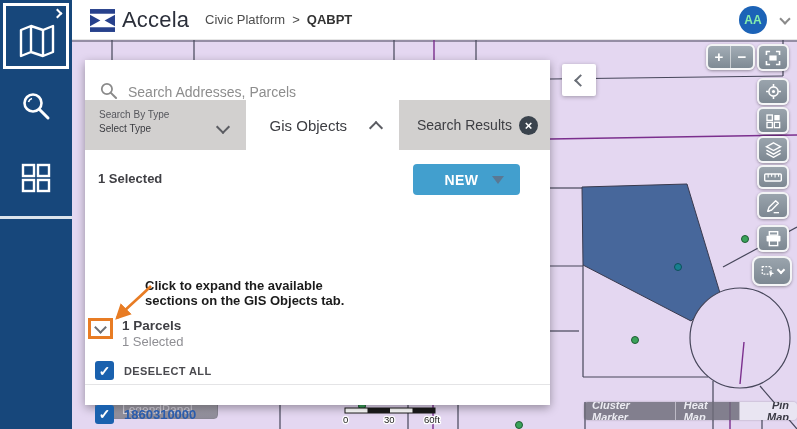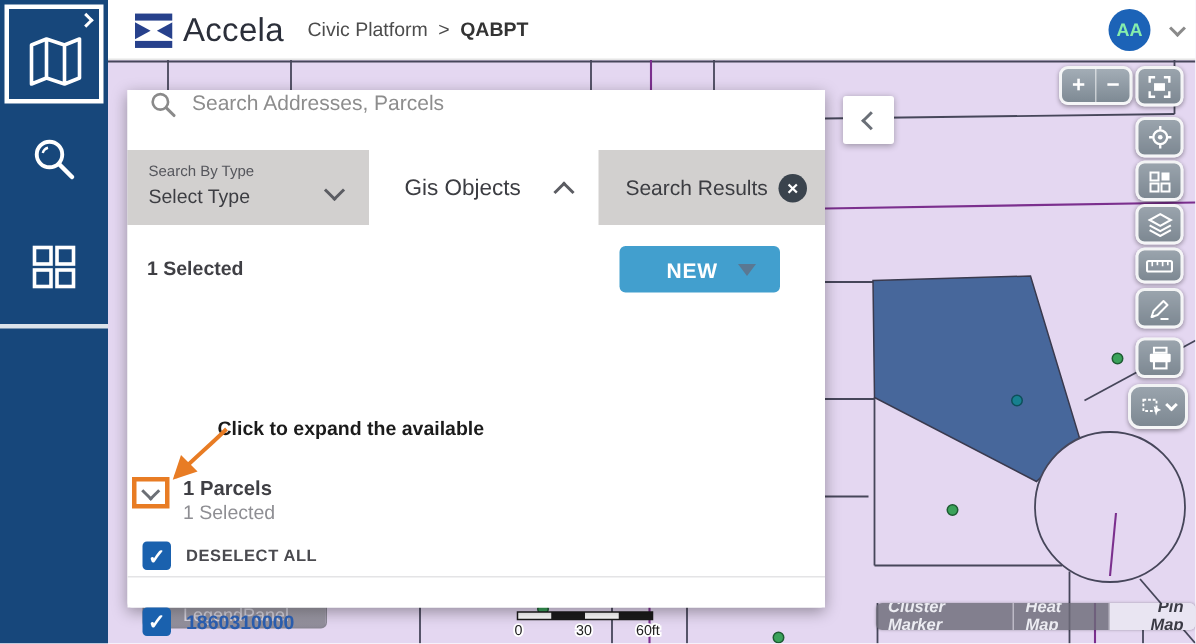--- a/index.html
+++ b/index.html
@@ -57,31 +57,31 @@
 
   .modes { position:absolute; left:584px; top:402px; height:18px; z-index:20; display:flex;
     border-radius:4px; overflow:hidden; box-shadow:0 0 2px rgba(0,0,0,.3); }
   .mode { font-size:11px; font-weight:bold; color:#ececf2; background:rgba(108,107,120,.82);
     display:flex; align-items:center; justify-content:center; padding:0 8px; border-right:1px solid #bdbac6;font-style:italic; }
   .mode.active { background:#e9e5f2; color:#3a3a44; border-right:none;text-align:right; }
 
   
   .panel { position:absolute; left:85px; top:60px; width:465px; height:345px; z-index:25;
     background:#fff; box-shadow:0 3px 10px rgba(0,0,0,.35); border-radius:0 0 3px 3px; }
-  .searchbar { position:absolute; left:0; top:0; width:465px; height:40px; background:#fff; display:flex; align-items:flex-start; }
+  .searchbar { position:absolute; left:0; top:0; width:465px; height:40px; background:#fff; display:flex; align-items:flex-end; }
   .searchbar input { border:none; outline:none; flex:1; font-size:14px; color:#333; margin-left:10px;
     font-family:"Liberation Sans", sans-serif; }
   .searchbar input::placeholder { color:#8d8d8d; }
   .search-glyph { margin-left:14px; }
 
   .tabbar { position:absolute; left:0; top:40px; width:465px; height:50px; background:#d2d0cf; display:flex; }
   .tab { position:relative; height:50px; }
   .tab1 { width:165px; padding:9px 12px 0 14px; }
   .tab1 .small { font-size:10px; color:#55565c; }
-  .tab1 .val { font-size:13px; color:#3c3d42; margin-top:3px; }
+  .tab1 .val { font-size:10px; color:#3c3d42; margin-top:3px; }
   .tab2 { width:157px; background:#fff; display:flex; align-items:center; justify-content:space-between; padding:0 18px 0 24px; font-size:15px; color:#3c3d42; }
   .tab3 { width:155px; display:flex; align-items:center; justify-content:space-between; padding:0 12px 0 18px; font-size:14px; color:#3c3d42; }
   .chev-down { width:10px; height:10px; border-right:2px solid #5b5c62; border-bottom:2px solid #5b5c62; transform:rotate(45deg); }
   .tab1 .chev-down { position:absolute; right:18px; top:22px; }
   .chev-up { width:10px; height:10px; border-left:2px solid #5b5c62; border-top:2px solid #5b5c62; transform:rotate(45deg); margin-top:5px; }
   .close-circle { width:19px; height:19px; border-radius:50%; background:#3a434d; color:#fff; font-size:13px;
     font-weight:bold; display:flex; align-items:center; justify-content:center; line-height:1; }
 
   .content { position:absolute; left:0; top:90px; width:465px; height:255px; background:#fff; }
   .sel-summary { position:absolute; left:13px; top:21px; font-size:13px; font-weight:bold; color:#3f3f44; }
@@ -321,20 +321,21 @@
     <div class="content">
       <div class="sel-summary">1 Selected</div>
 
       <div class="new-btn">
         <span class="nlabel">NEW</span>
         <span class="ntri"></span>
       </div>
 
       <div class="annotation">
         <div>Click to expand the available</div>
+        <div>sections on the GIS Objects tab.</div>
       </div>
       <svg class="ann-arrow" width="60" height="50" viewBox="0 0 60 50">
         <defs>
           <marker id="ah" markerWidth="8" markerHeight="8" refX="5" refY="3" orient="auto">
             <path d="M0,0 L6,3 L0,6 Z" fill="#e87c24"></path>
           </marker>
         </defs>
         <path d="M48,6 C38,16 26,26 14,38" fill="none" stroke="#e87c24" stroke-width="2.6" marker-end="url(#ah)"></path>
       </svg>
 

